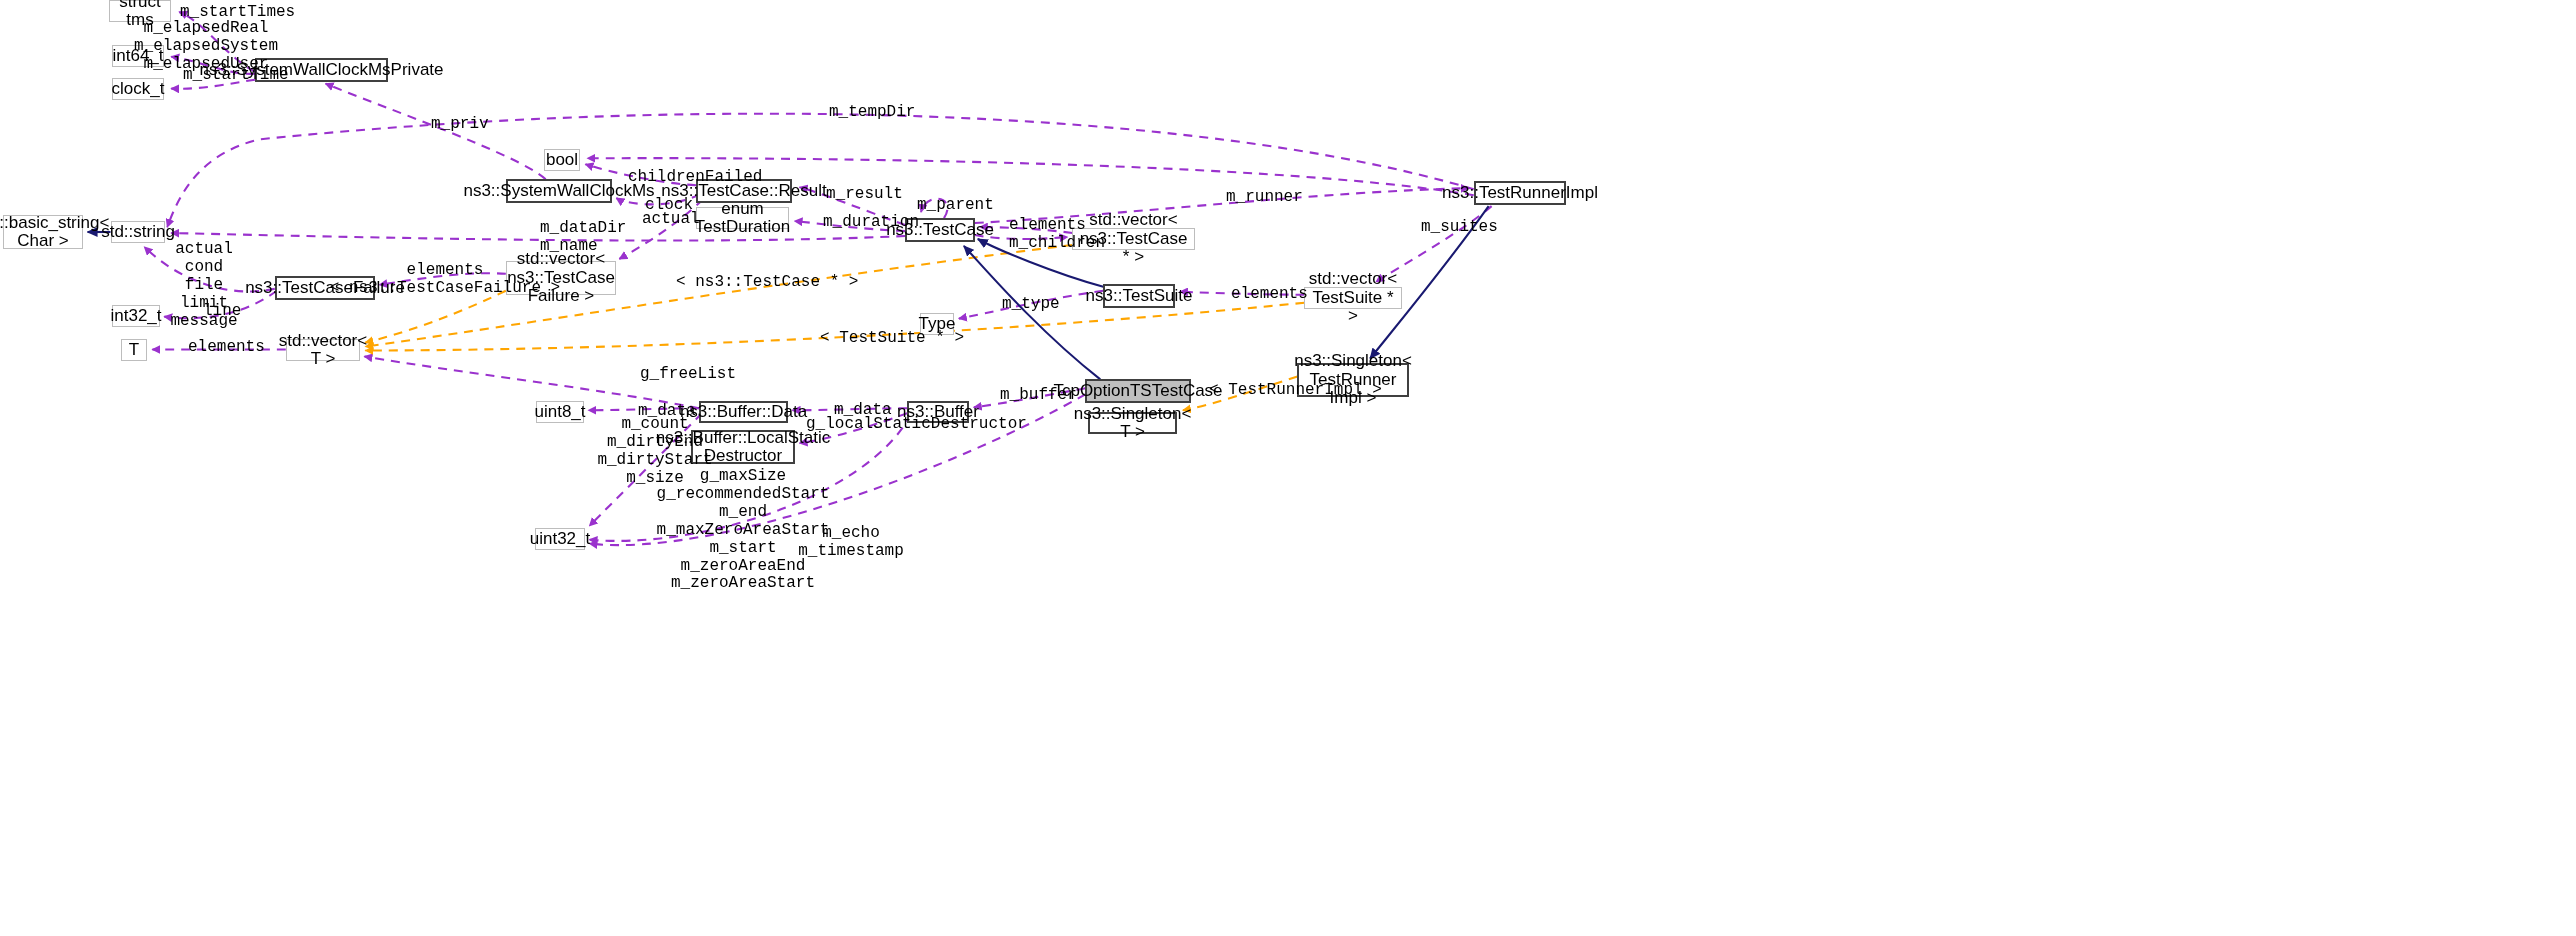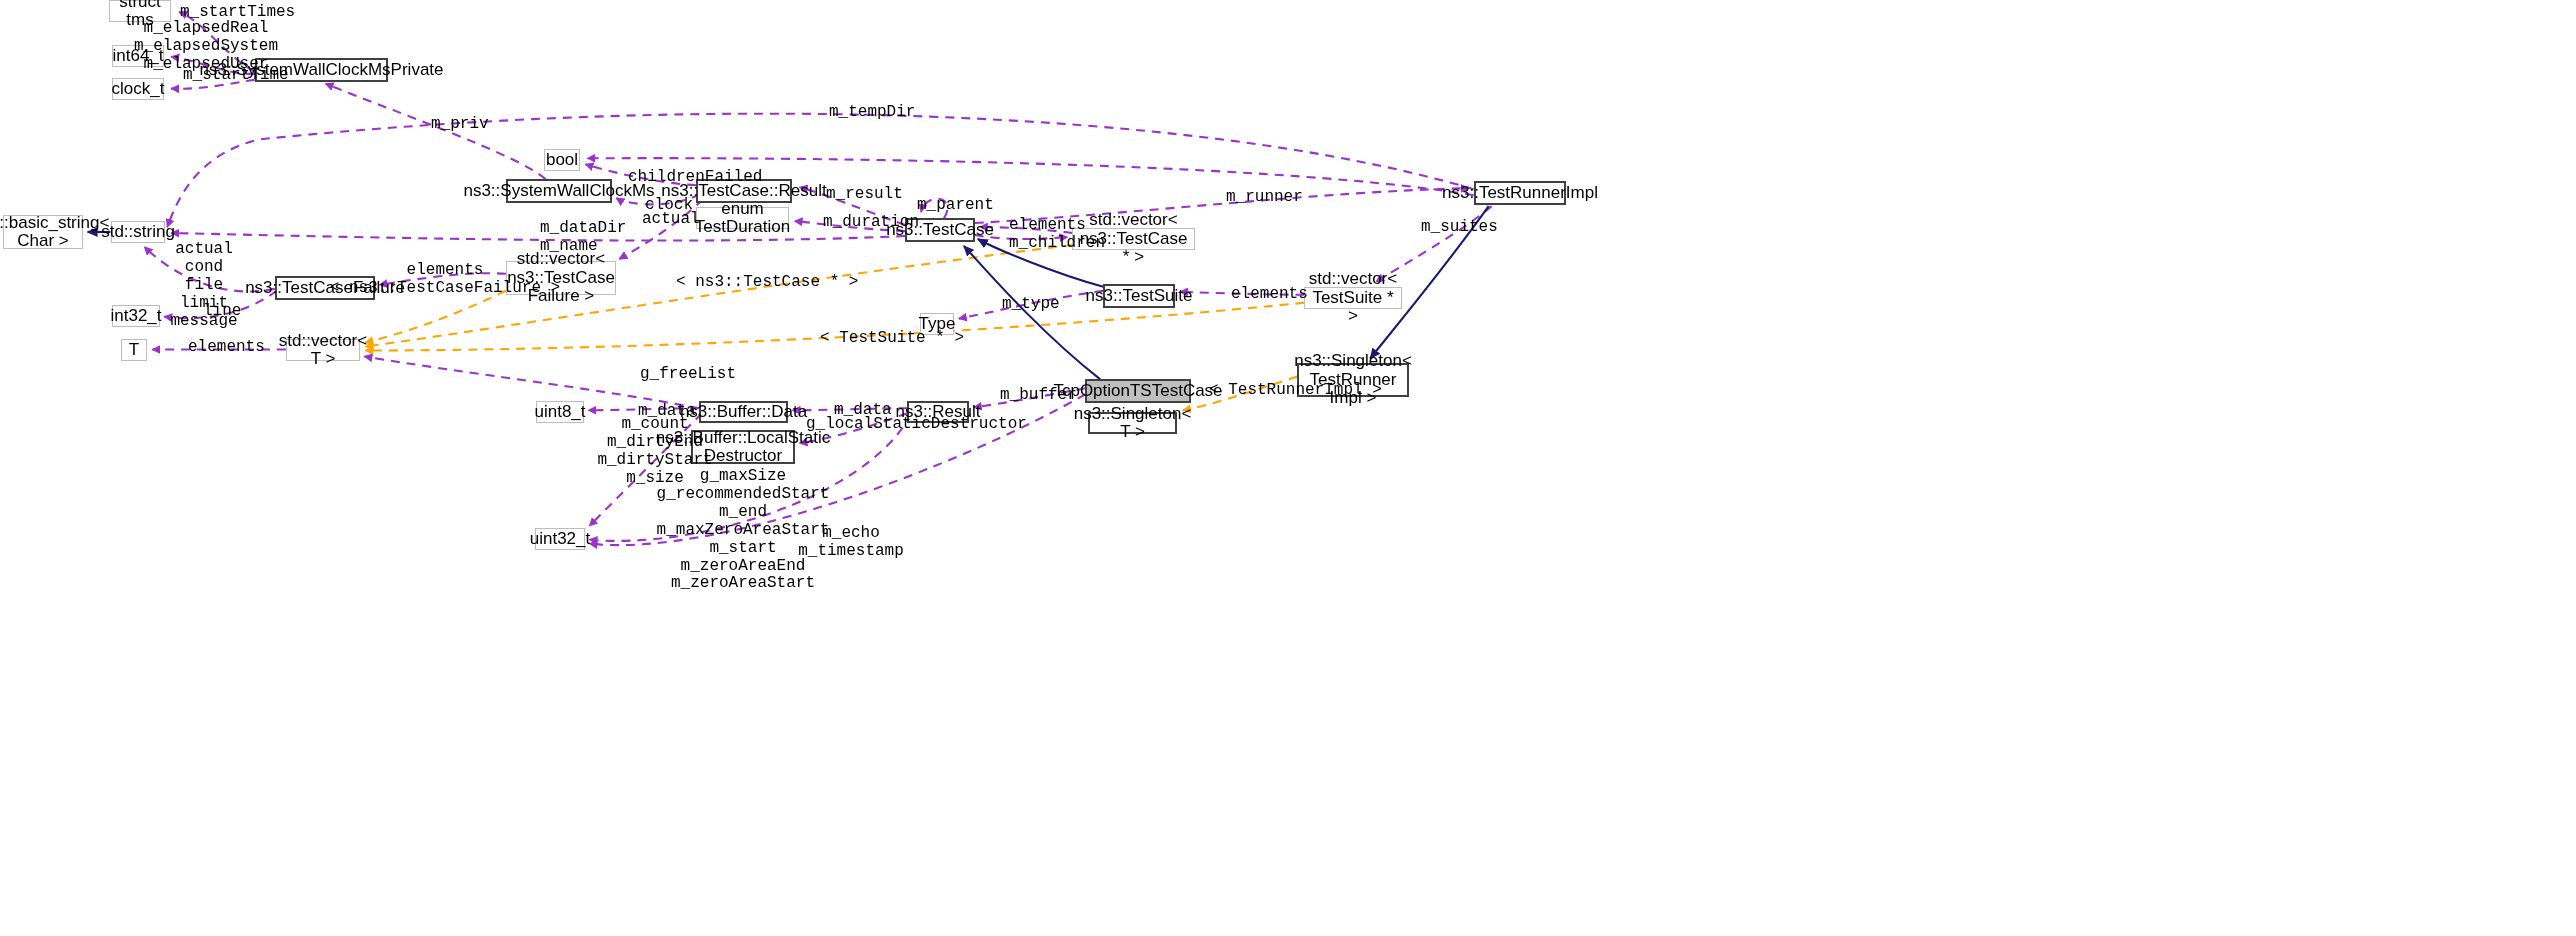--- a/index.html
+++ b/index.html
@@ -187,21 +187,21 @@
   <div class="node bold" style="left:1103px;top:284px;width:72px;height:24px">ns3::TestSuite</div>
   <div class="node thin" style="left:1304px;top:287px;width:98px;height:22px">std::vector&lt; TestSuite * &gt;</div>
   <div class="node thin" style="left:920px;top:313px;width:34px;height:22px">Type</div>
   <div class="node bold" style="left:1474px;top:181px;width:92px;height:24px">ns3::TestRunnerImpl</div>
   <div class="node bold" style="left:1297px;top:363px;width:112px;height:34px">ns3::Singleton&lt; TestRunner
 Impl &gt;</div>
   <div class="node current" style="left:1085px;top:379px;width:106px;height:24px">TcpOptionTSTestCase</div>
   <div class="node bold" style="left:1088px;top:412px;width:89px;height:22px">ns3::Singleton&lt; T &gt;</div>
   <div class="node thin" style="left:536px;top:401px;width:48px;height:22px">uint8_t</div>
   <div class="node bold" style="left:699px;top:401px;width:89px;height:22px">ns3::Buffer::Data</div>
-  <div class="node bold" style="left:907px;top:401px;width:62px;height:22px">ns3::Result</div>
+  <div class="node bold" style="left:907px;top:401px;width:62px;height:22px">ns3::Buffer</div>
   <div class="node bold" style="left:691px;top:430px;width:104px;height:34px">ns3::Buffer::LocalStatic
 Destructor</div>
   <div class="node thin" style="left:535px;top:528px;width:50px;height:22px">uint32_t</div>
 
   <div class="lbl l" style="left:180px;top:4px">m_startTimes</div>
   <div class="lbl c" style="left:206px;top:20px">m_elapsedReal
 m_elapsedSystem
 m_elapsedUser</div>
   <div class="lbl l" style="left:183px;top:67px">m_startTime</div>
   <div class="lbl l" style="left:829px;top:104px">m_tempDir</div>

